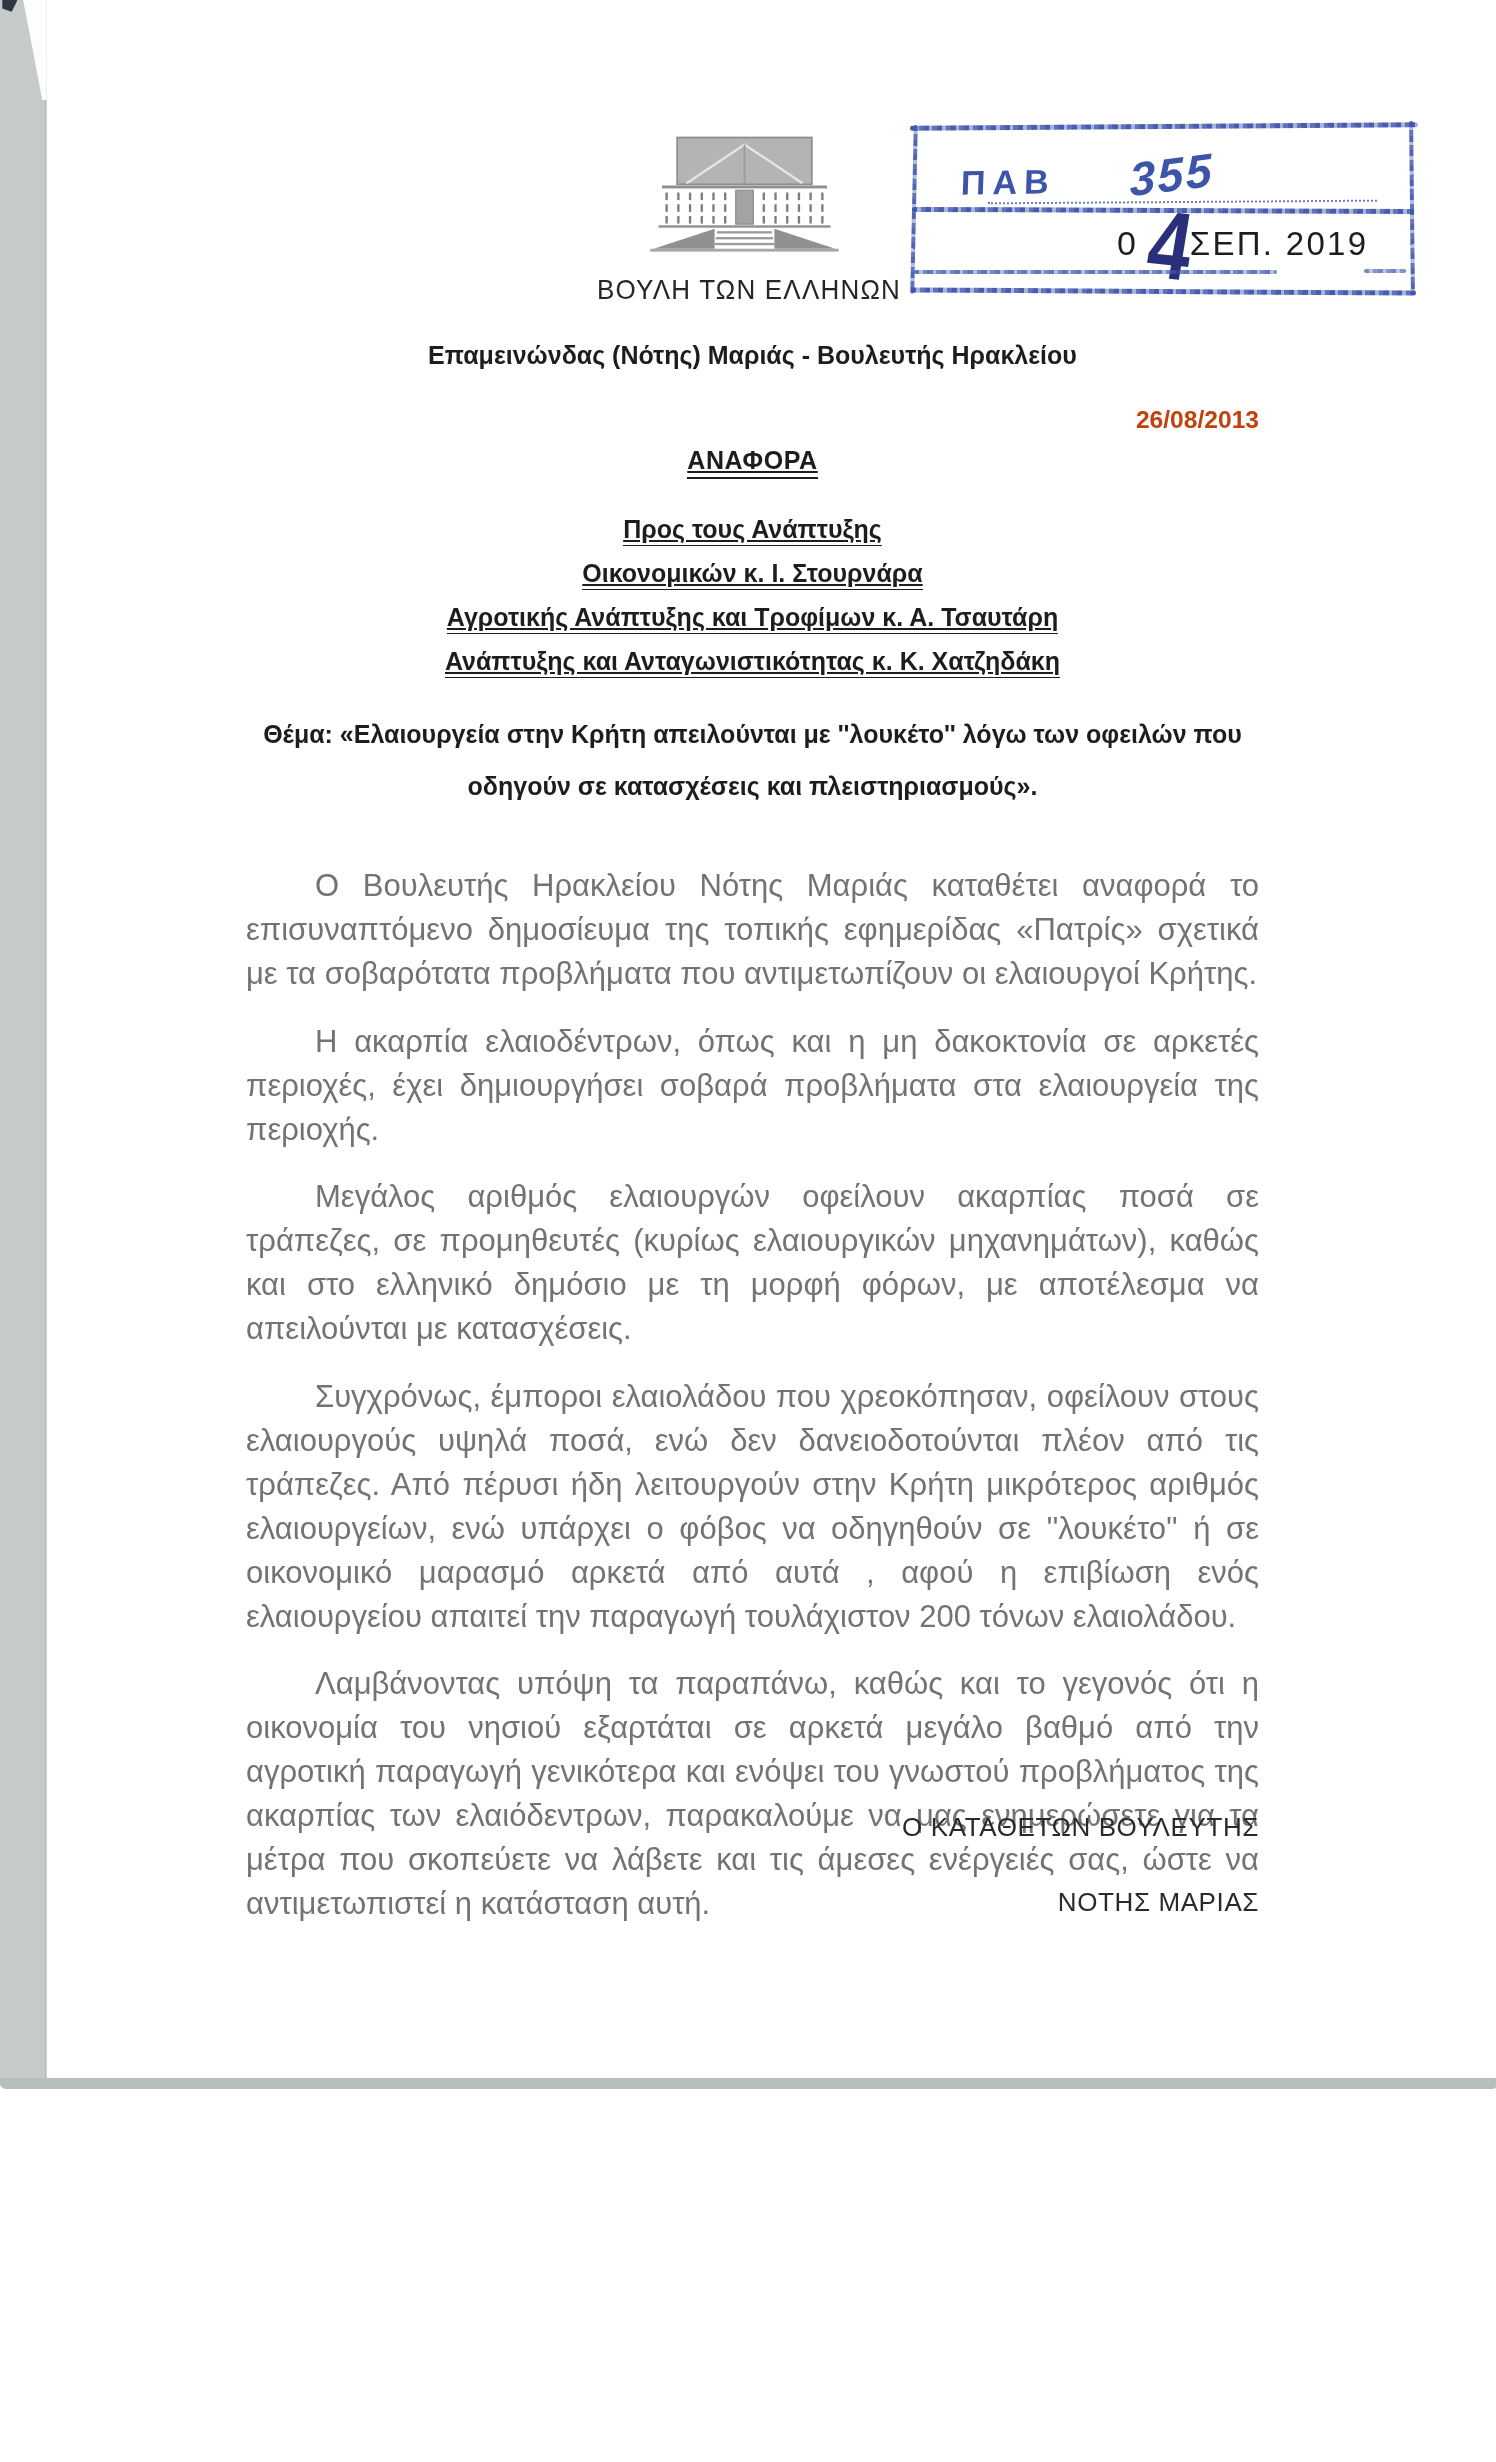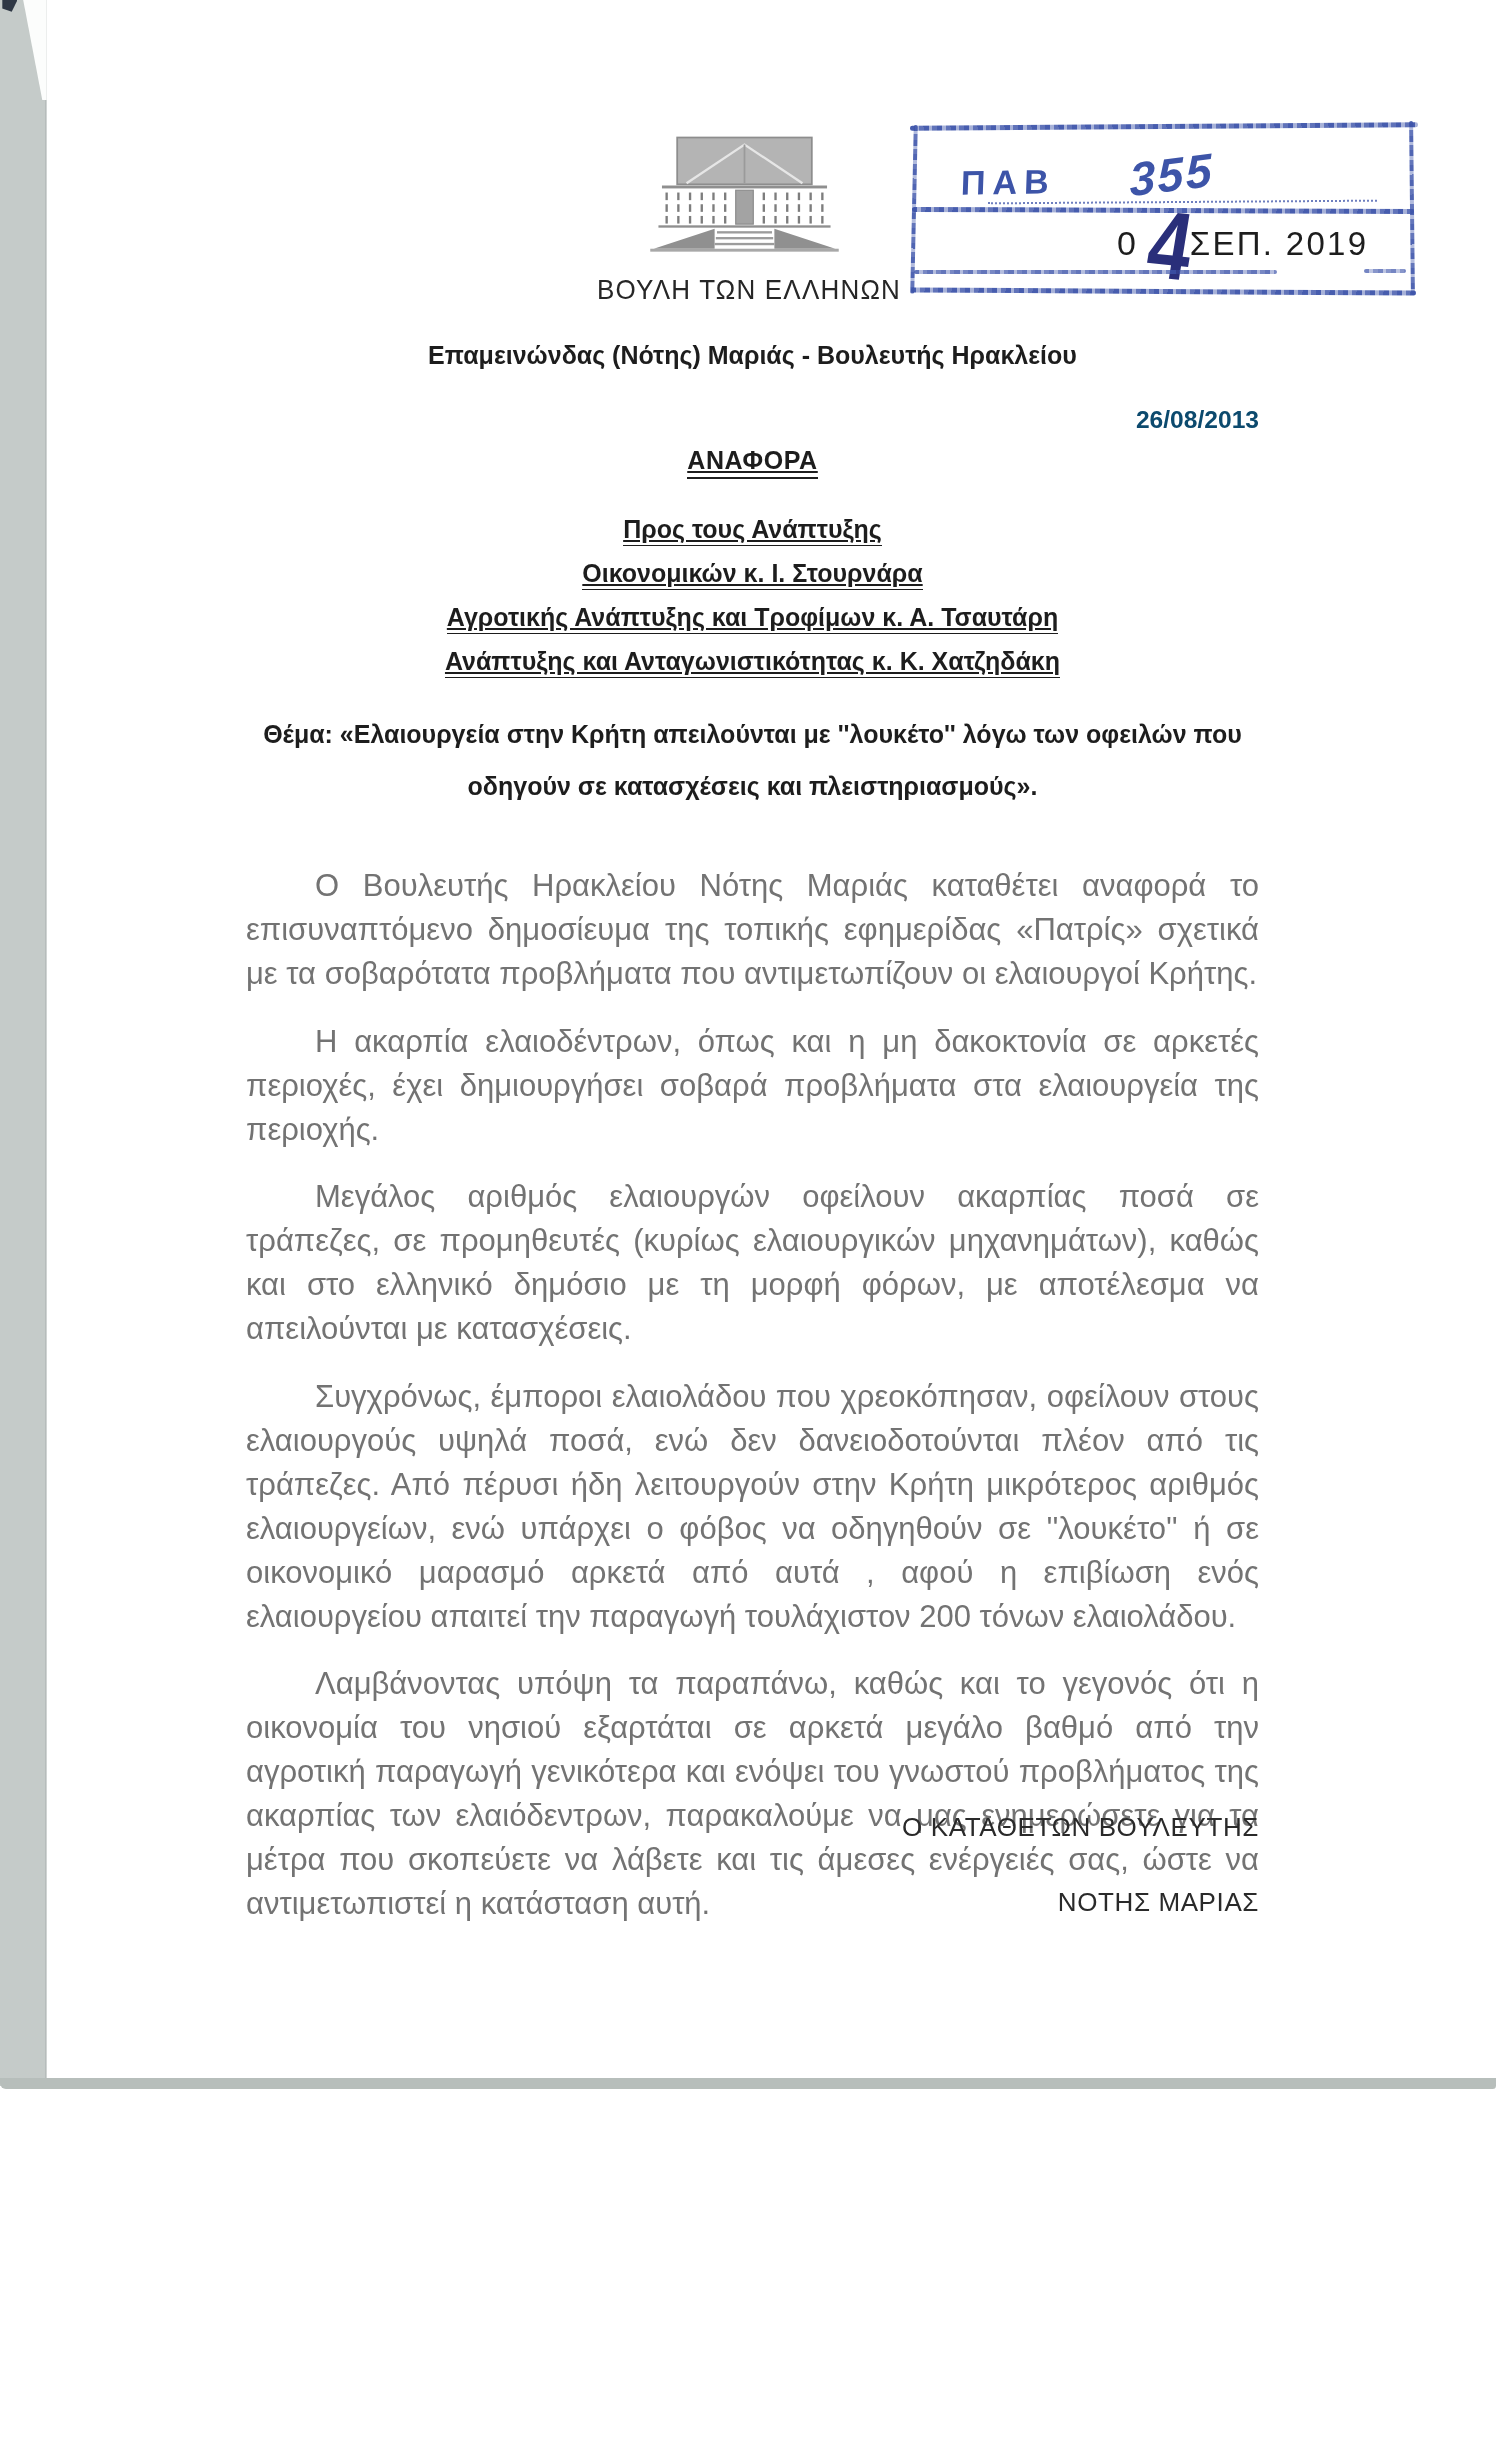--- a/index.html
+++ b/index.html
@@ -83,21 +83,21 @@
   .stamp-day{
     position:absolute;left:236px;top:87px;
     font-size:77px;line-height:1;font-weight:700;color:#2a2f7a;
     transform:rotate(6deg) scaleY(1.25) skewX(-4deg);
   }
   
   .colmn{position:absolute;left:246px;width:1013px;}
   .hdr{text-align:center;font-weight:bold;font-size:25px;color:#1d1d1d;}
   .hdr .u{border-bottom:1.8px solid #1d1d1d;padding-bottom:1.8px;text-decoration:underline;}
   .author{top:341px;}
-  .doc-date{top:406px;text-align:right;font-weight:bold;font-size:24.6px;color:#0c4a6e;}
+  .doc-date{top:406px;text-align:right;font-weight:bold;font-size:24.6px;color:#c2410c;}
   .title{top:446px;letter-spacing:0.6px;}
   .title .u{border-bottom:2.3px solid #1d1d1d;padding-bottom:2.9px;}
   .rcp-head{top:515px;}
   .rcp-0{top:559px;}
   .rcp-1{top:603px;}
   .rcp-2{top:647px;}
   .subject{
     top:708px;text-align:center;font-weight:bold;
     font-size:25px;line-height:52px;color:#1d1d1d;
   }

